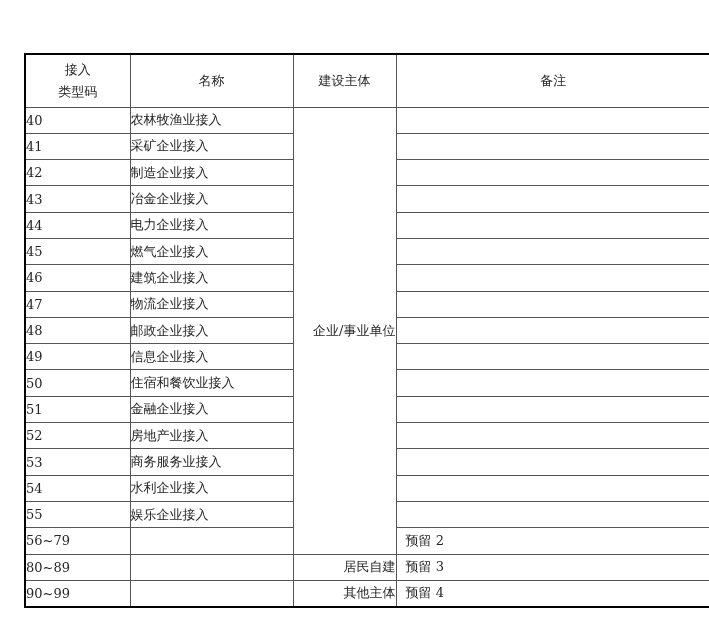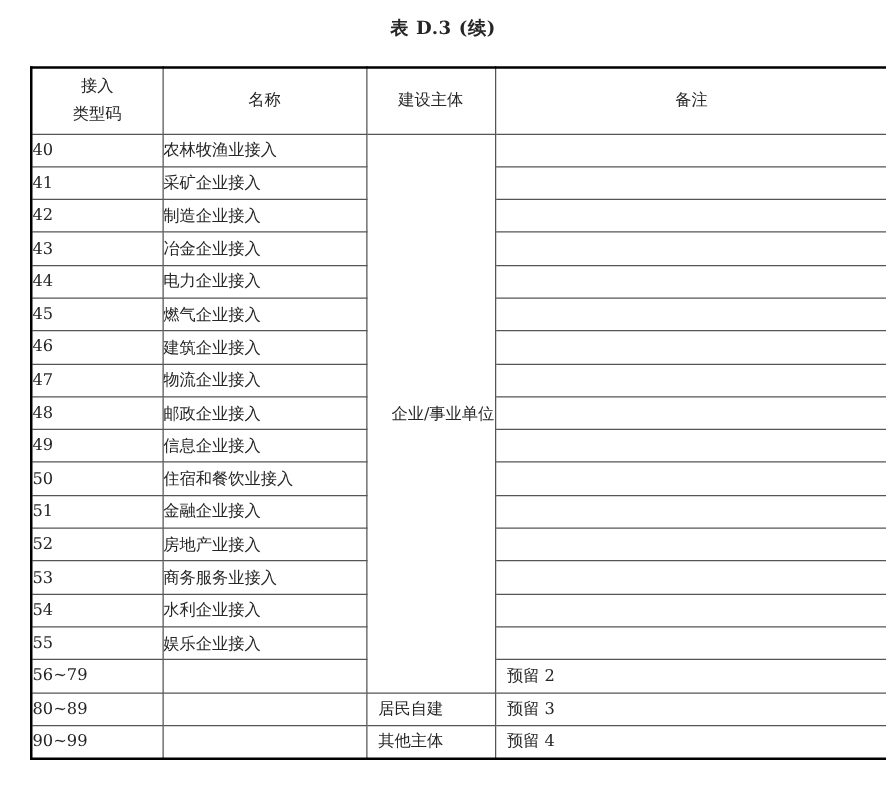--- a/index.html
+++ b/index.html
@@ -42,28 +42,27 @@
   thead tr { height: 53px; }
   tbody tr { height: 26.3px; }
   th.hdr {
     text-align: center;
     white-space: pre-line;
     line-height: 1.7;
   }
   td.code { text-align: left; }
   td.name { text-align: left; }
   td.subject-center { text-align: right; }
-  td.subject-left { text-align: left; padding-left: 9px; }
+  td.subject-left { text-align: right; padding-left: 9px; }
   td.note { text-align: left; padding-left: 9px; }
 </style>
 </head>
 <body>
 
 <div class="page">
-  <div class="title">表 D.3 (续)</div>
 
   <table class="main">
     <colgroup>
       <col style="width:105px">
       <col style="width:163px">
       <col style="width:103px">
       <col style="width:315px">
     </colgroup>
     <thead>
       <tr>

